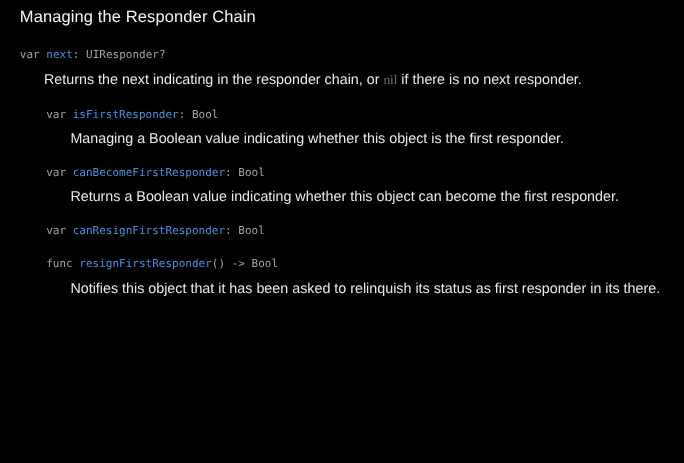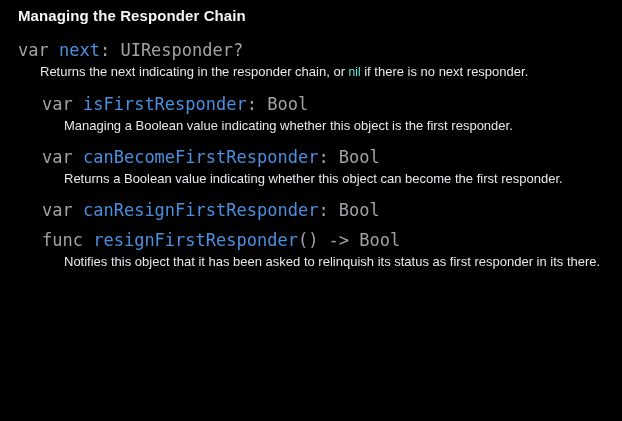--- a/index.html
+++ b/index.html
@@ -19,38 +19,38 @@
     height: 421px;
     background: #000000;
     box-sizing: border-box;
     padding: 0;
     position: relative;
   }
   .section-title {
     color: #f5f5f7;
     font-family: "Liberation Sans", sans-serif;
     font-size: 15px;
-    font-weight: bold;
+    font-weight: normal;
     letter-spacing: 0.1px;
     margin: 0;
     padding: 6px 0 0 18px;
     line-height: 20px;
   }
   .symbol-list {
     list-style: none;
     margin: 0;
     padding: 0;
   }
   .symbol-item {
     margin: 0;
     padding: 0;
   }
   .signature {
     font-family: "DejaVu Sans Mono", "Liberation Mono", monospace;
-    font-size: 17px;
+    font-size: 10px;
     line-height: 15px;
     margin: 0;
     padding: 0 18px 0 18px;
     white-space: pre;
     color: #a1a1a6;
   }
   .kw {
     color: #a1a1a6;
   }
   .sym {
@@ -64,23 +64,23 @@
   }
   .desc {
     color: #e8e8ed;
     font-family: "Liberation Sans", sans-serif;
     font-size: 13px;
     line-height: 19px;
     margin: 0;
     padding: 4px 15px 0 40px;
   }
   .desc code {
-    font-family: Liberation Sans, sans-serif;
+    font-family: Liberation Serif, serif;
     font-size: 12px;
-    color: #5eead4;
+    color: #737373;
   }
   
   .symbol-item + .symbol-item {
     margin-top: 15px;
     margin-left: 24px;
   }
   .symbol-list {
     margin-top: 17px;
   }
 </style>

